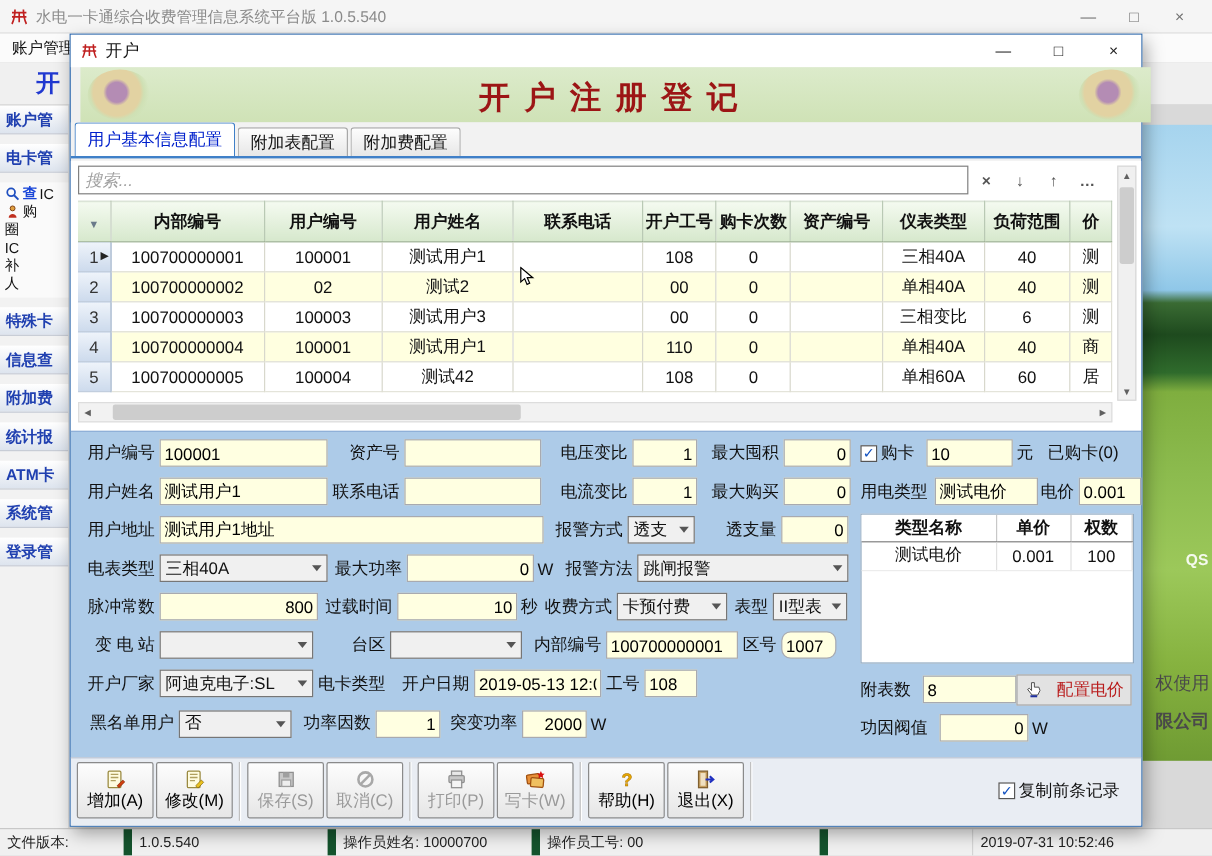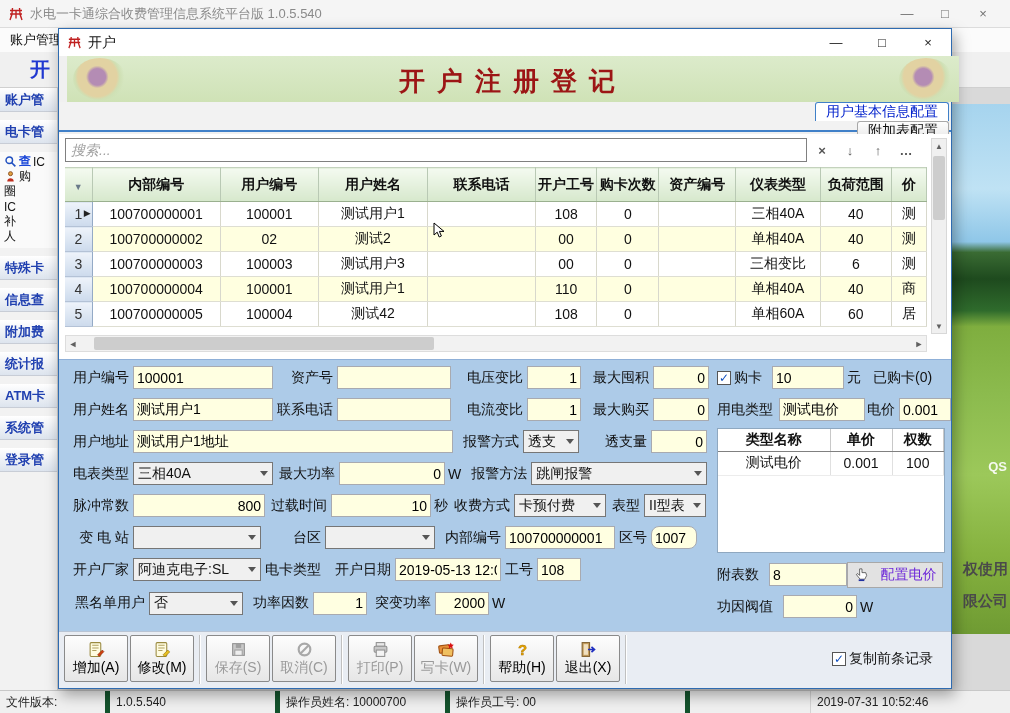--- a/index.html
+++ b/index.html
@@ -31,47 +31,47 @@
   .side-item { height:15px; display:flex; align-items:center; font-size:12px; white-space:nowrap; overflow:hidden; }
   .sicon { width:13px; height:13px; margin-right:2px; flex:0 0 auto; }
   .sicon svg { width:100%; height:100%; }
   .qglyph { color:#1a46d8; font-weight:bold; margin-right:2px; }
 
   
   .desktop { position:absolute; left:952px; top:88px; width:58px; height:530px; overflow:hidden;
     background:linear-gradient(180deg,#a6d4ee 0%,#bfe2f4 16%,#8fc7e8 26%,#3a6b33 28%,#1e4a1e 33%,
       #2f6b2c 39%,#7fae3f 42%,#8cbb4e 55%,#9cc85a 70%,#86b23f 85%,#6f9b33 100%);margin-top:16px; }
   .wm-qs { position:absolute; right:3px; top:67%; color:rgba(255,255,255,.9); font-weight:bold; font-size:13px; }
-  .wm1 { position:absolute; right:2px; top:86%; color:#4a4a4a; font-size:15px; font-weight:bold; white-space:nowrap; }
+  .wm1 { position:absolute; right:2px; top:86%; color:#4a4a4a; font-size:15px; font-weight:normal; white-space:nowrap; }
   .wm2 { position:absolute; right:2px; top:92%; color:#4a4a4a; font-size:15px; font-weight:bold; white-space:nowrap; }
 
   
   .statusbar { position:absolute; left:0; top:690px; width:1010px; height:23px; background:#f0f0f0;
     border-top:1px solid #c8c8c8; display:flex; align-items:center; font-size:12px; color:#222; }
-  .sseg { height:100%; display:flex; align-items:center; padding:0 6px; border-right:5px solid #14532d;
+  .sseg { height:100%; display:flex; align-items:center; padding:0 6px; border-right:7px solid #14532d;
     white-space:nowrap; overflow:hidden; }
   .sseg.right { margin-left:auto; border-right:none; border-left:1px solid #d4d4d4; width:200px; }
 
   
   .dialog { position:absolute; left:58px; top:28px; width:894px; height:661px; background:#f0f0f0;
     border:1px solid #2f6bb0; box-shadow:3px 6px 14px rgba(0,0,0,.35); }
   .dlg-title { position:absolute; left:0; top:0; width:892px; height:27px; background:#ffffff;
     display:flex; align-items:center; padding-left:8px; font-size:14px; }
   .dlg-title .app-ico { width:15px; height:15px; margin-right:6px; }
   .dlg-title .win-btns .wbtn { color:#222; width:46px; }
   .dlg-banner { position:absolute; left:8px; top:27px; width:892px; height:46px;
     background:linear-gradient(#dcebcb,#cfe2b6); overflow:hidden; }
   .banner-title { position:absolute; left:0; right:0; top:8px; text-align:center; font-size:26px;
     font-weight:bold; color:#9c1515; letter-spacing:12px; }
   .ornament { position:absolute; top:2px; width:54px; height:42px; border-radius:50%;
     background:radial-gradient(circle at 45% 45%, #b48cb4 0 22%, #e2d2a2 30% 52%, #cfe0b4 60%, transparent 72%); }
   .ornament.left { left:6px; } .ornament.right { right:6px; }
 
   .dlg-tabs { position:absolute; left:0; top:73px; width:892px; height:30px; background:#f2f2f2;
-    border-bottom:2px solid #4080c8; display:flex; align-items:flex-end; padding-left:3px;flex-direction:column; }
+    border-bottom:2px solid #4080c8; display:flex; align-items:flex-end; padding-left:3px; }
   .tab { height:24px; display:flex; align-items:center; padding:0 10px; margin-right:2px; font-size:14px;
     background:linear-gradient(#fdfdfd,#e7e7e7); border:1px solid #a8a8a8; border-bottom:none;
     border-radius:3px 3px 0 0; white-space:nowrap; }
   .tab.active { height:28px; background:#ffffff; color:#0020cc; border-color:#4080c8; }
 
   .dlg-body-top { position:absolute; left:0; top:105px; width:892px; height:225px; background:#ffffff; }
 
   .search-row { position:absolute; left:6px; top:109px; height:24px; display:flex; align-items:center; }
   .search-input { width:742px; height:24px; border:1px solid #808080; padding:0 5px; font-size:14px;
     font-style:italic; background:#fff; }
@@ -129,21 +129,21 @@
   .cb { width:14px; height:14px; background:#fff; border:1px solid #555; display:inline-flex;
     align-items:center; justify-content:center; margin-right:3px; flex:0 0 auto; }
   .cbm { color:#1050c0; font-size:12px; font-weight:bold; line-height:1; }
   .ptable-wrap { width:228px; height:125px; background:#fff; border:1px solid #8fa8c0; margin-bottom:8px; }
   .ptable { width:100%; border-collapse:collapse; }
   .ptable th { font-size:14px; font-weight:bold; height:22px; border-bottom:1px solid #808080;
     border-right:1px solid #c8c8c8; background:#fff; }
   .ptable td { font-size:14px; height:24px; text-align:center; border-right:1px solid #e0e0e0;
     border-bottom:1px solid #ececec; }
   .cfg-btn { height:26px; width:96px; margin-left:0; background:#e2e2e2; border:1px solid #a8a8a8;
-    color:#6d28d9; font-size:14px; display:inline-flex; align-items:center; justify-content:center; gap:12px; }
+    color:#b91c1c; font-size:14px; display:inline-flex; align-items:center; justify-content:center; gap:12px; }
   .cfg-btn svg { width:15px; height:15px; }
 
   
   .actions { position:absolute; left:0; top:602px; width:892px; height:57px; background:#e9edf3;
     border-top:1px solid #b8c4d4; display:flex; align-items:flex-start; padding:3px 4px; }
   .abtn { width:64px; height:47px; margin:0 1px; background:linear-gradient(#fdfdfd,#e6e6e6);
     border:1px solid #8a8a8a; border-radius:2px; display:flex; flex-direction:column; align-items:center;
     justify-content:center; font-size:14px; font-family:inherit; }
   .abtn .aicon { width:17px; height:17px; }
   .abtn .aicon svg { width:100%; height:100%; }

